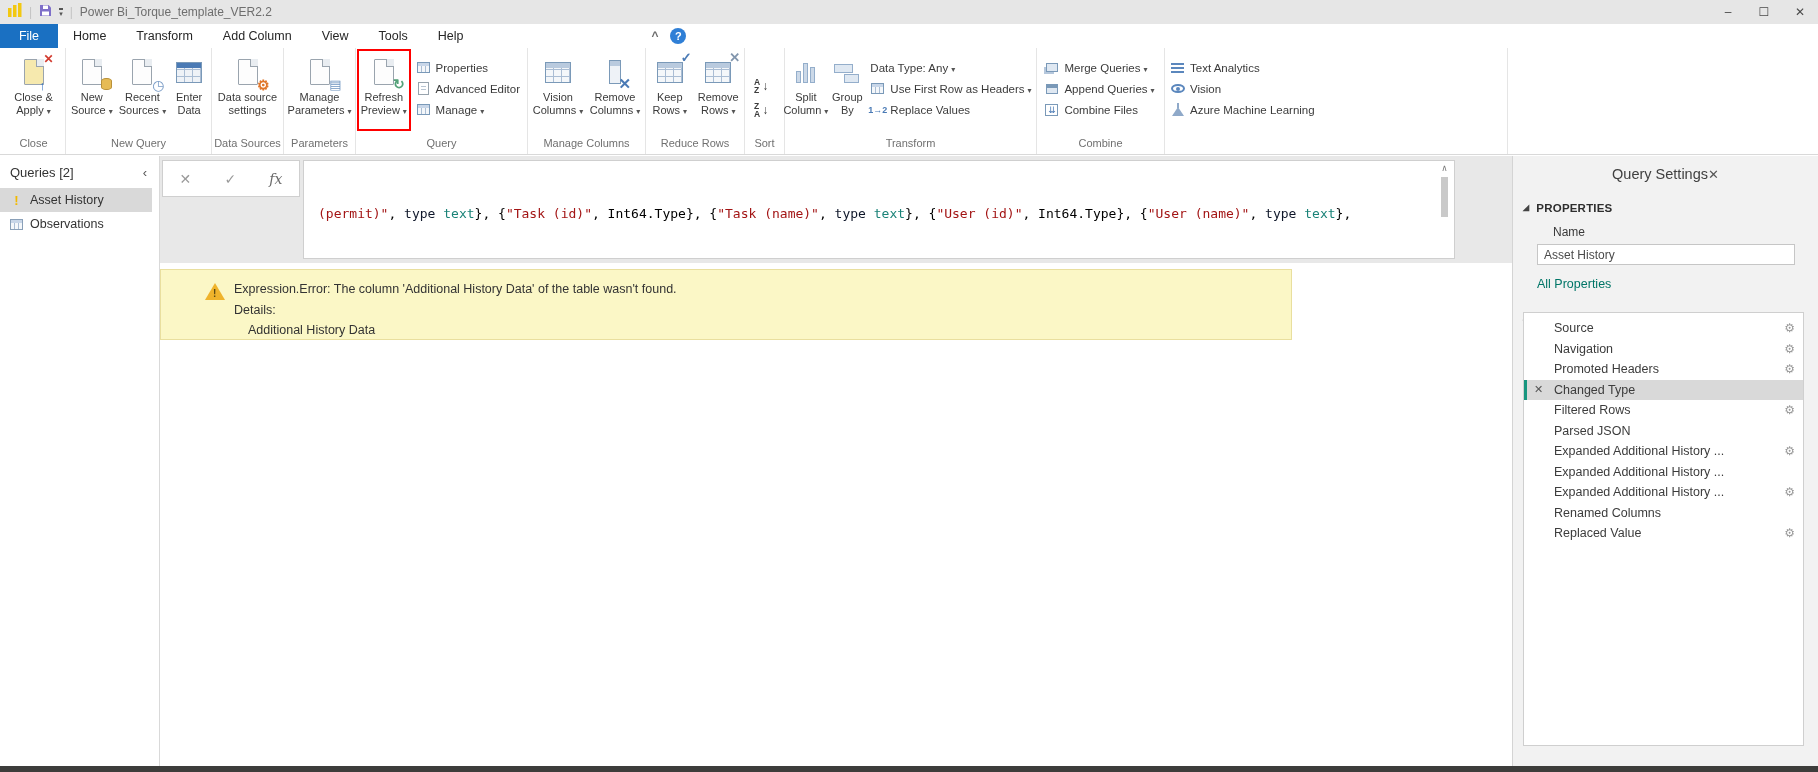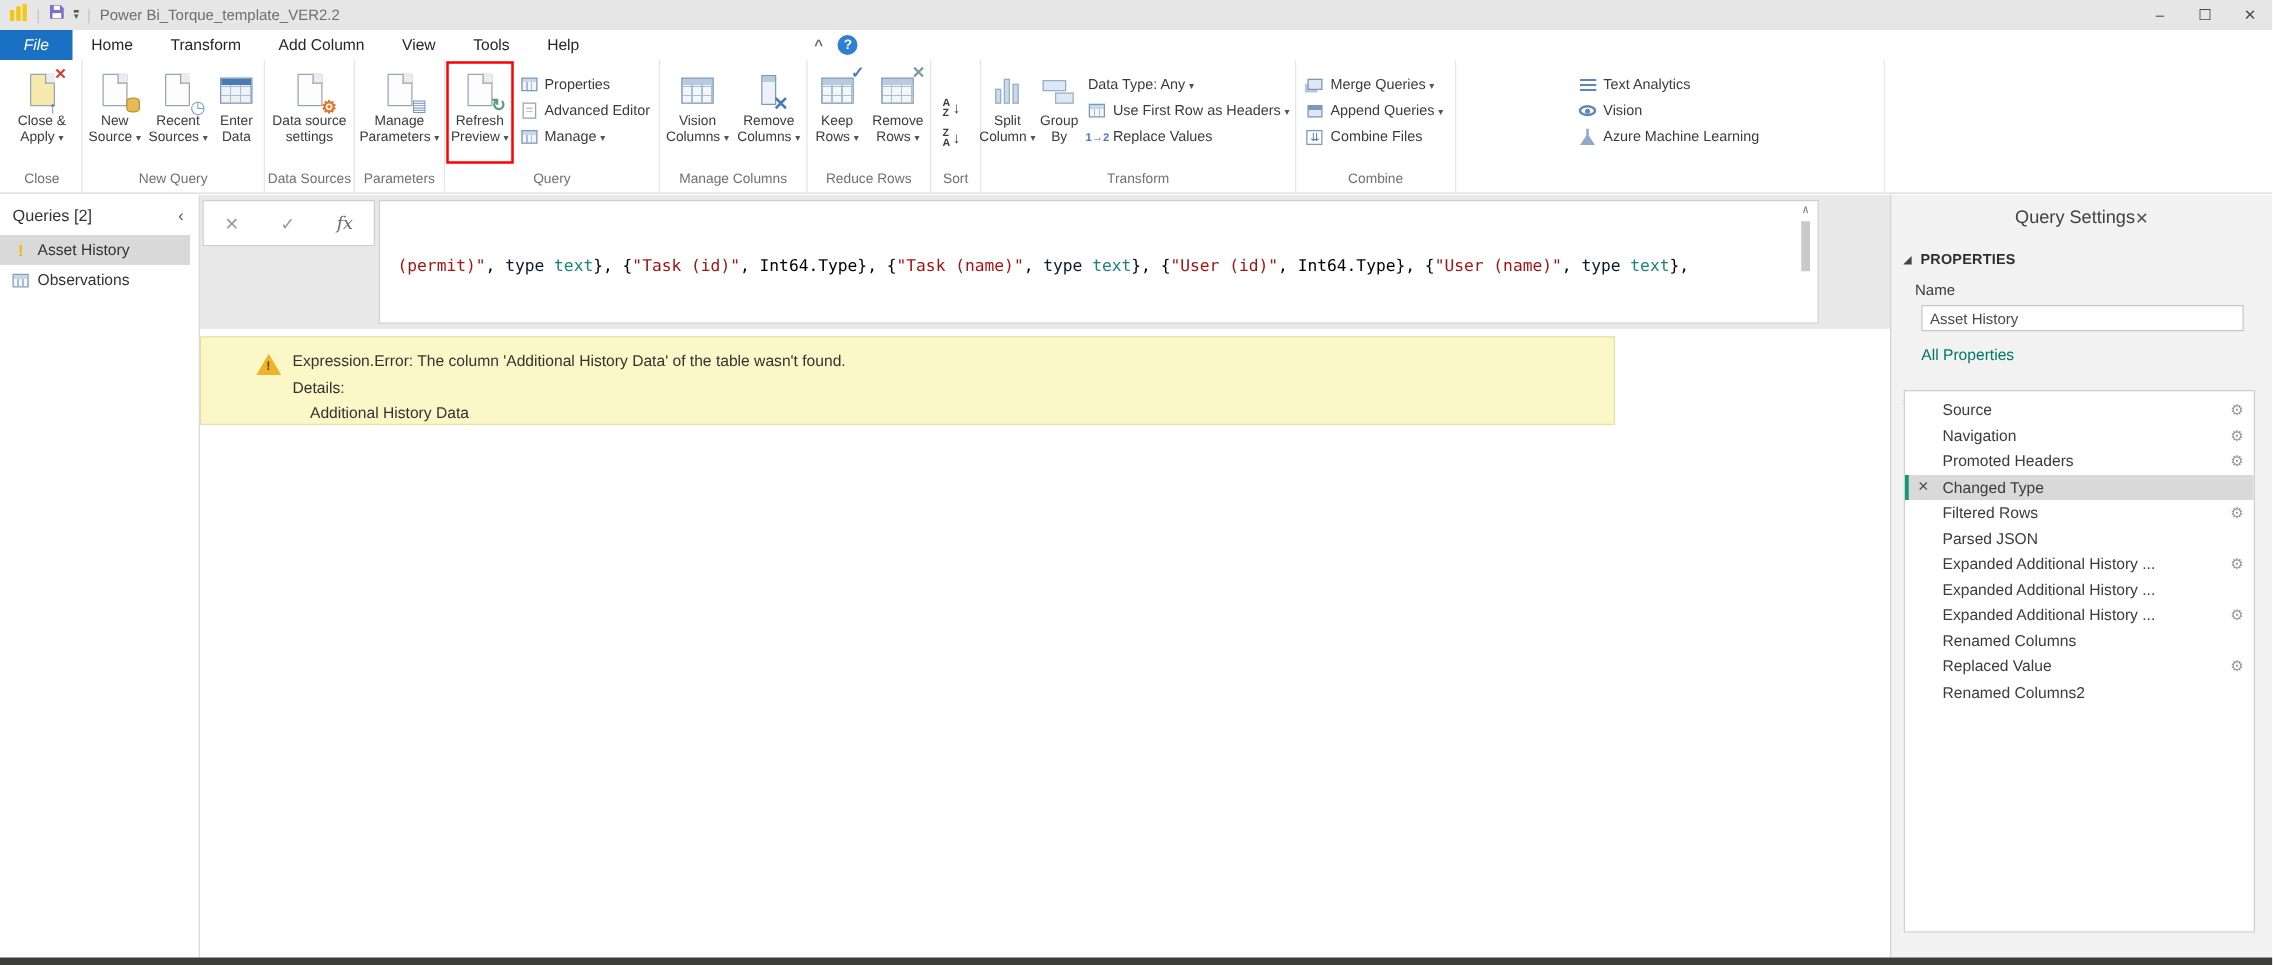--- a/index.html
+++ b/index.html
@@ -10,21 +10,21 @@
   
   .titlebar { height:24px; background:#e6e6e6; display:flex; align-items:center; padding-left:8px; gap:7px; }
   .tb-sep { color:#c2c2c2; font-size:12px; }
   .qa-caret { font-size:7px; color:#555; border-top:2px solid #555; line-height:5px; padding-top:1px; }
   .title-text { font-size:12px; color:#6e6e6e; }
   .win-controls { margin-left:auto; display:flex; height:24px; }
   .win-btn { width:36px; display:flex; align-items:center; justify-content:center; font-size:12px; color:#4a4a4a; }
 
   
   .menubar { height:24px; background:#fff; display:flex; align-items:stretch; font-size:12.5px; color:#262626; }
-  .file-tab { background:#1a70c2; color:#fff; width:58px; display:flex; align-items:center; justify-content:center;font-style:italic; }
+  .file-tab { background:#1a70c2; color:#fff; width:58px; display:flex; align-items:center; justify-content:center; }
   .mtab { padding:4px 15px; display:flex; align-items:center; }
   .menubar-right { margin-left:173px; display:flex; align-items:center; gap:12px; }
   .collapse-ribbon { color:#6a6a6a; font-size:12px; font-weight:bold; }
   .help-btn { width:16px; height:16px; border-radius:50%; background:#2f7fd6; color:#fff; font-size:11px; font-weight:bold; display:flex; align-items:center; justify-content:center; }
 
   
   .ribbon { height:107px; background:#fff; border-bottom:1px solid #d9d9d9; display:flex; align-items:stretch; padding-left:2px; }
   .rgroup { display:flex; flex-direction:column; border-right:1px solid #e5e5e5; padding:1px 1px 0; flex:0 0 auto; }
   .rgroup-content { flex:1; display:flex; align-items:flex-start; justify-content:center; gap:1px; padding-top:2px; }
   .rgroup-label { height:18px; font-size:11px; color:#707070; text-align:center; line-height:15px; }
@@ -122,21 +122,21 @@
   .err-text { margin:9px 0 0 73px; font-size:12.5px; color:#333; line-height:20.5px; }
   .err-line3 { margin-left:14px; }
 
   
   .settings { width:306px; flex:0 0 306px; background:#f2f2f2; border-left:1px solid #d4d4d4; position:relative; font-size:12.5px; color:#3a3a3a; }
   .qs-title-row { display:flex; justify-content:center; align-items:center; padding:10px 14px 0 14px; }
   .qs-title { font-size:14.5px; color:#404040; }
   .qs-close { font-size:13px; color:#555; }
   .sec-head { display:flex; align-items:center; gap:7px; font-weight:bold; font-size:11.5px; margin:20px 0 0 10px; color:#2e2e2e; letter-spacing:.2px; }
   .sec-tri { font-size:8px; color:#444; transform:translateY(-1px); }
-  .name-label { margin:11px 0 5px 19px; font-size:12px; color:#3a3a3a; }
+  .name-label { margin:11px 0 5px 40px; font-size:12px; color:#3a3a3a; }
   .name-input { margin-left:24px; width:258px; height:21px; border:1px solid #c6c6c6; background:#fff; font-size:12px; color:#4a4a4a; padding-left:6px; font-family:"Liberation Sans",sans-serif; }
   .all-props { margin:12px 0 0 24px; color:#007567; font-size:12.5px; }
   .steps-box { position:absolute; left:10px; right:14px; top:156px; bottom:20px; background:#fff; border:1px solid #cfcfcf; padding-top:5px; overflow:hidden; }
   .step { height:20.5px; display:flex; align-items:center; position:relative; padding-left:30px; font-size:12.5px; color:#3c3c3c; }
   .step .gear { position:absolute; right:8px; color:#9a9a9a; font-size:12px; }
   .step.sel { background:#d9d9d9; }
   .step.sel::before { content:""; position:absolute; left:0; top:0; bottom:0; width:3px; background:#17967f; }
   .step .xmark { position:absolute; left:10px; font-size:11px; color:#555; }
 
   .bottombar { position:absolute; left:0; right:0; bottom:0; height:6px; background:#3d3d3b; }
@@ -399,21 +399,21 @@
                 <span class="cf">⇊</span>
               </span>
               <span>Combine Files</span>
             </div>
         </div>
       </div>
       <div class="rgroup-label">Combine</div>
     </div>
 
     <div class="rgroup" style="width:343px">
-      <div class="rgroup-content" style="justify-content:center">
+      <div class="rgroup-content" style="justify-content:flex-start">
         <div class="small-col">
           <div class="sbtn">
               <span class="si">
                 <span class="tl"></span>
               </span>
               <span>Text Analytics</span>
             </div>
           <div class="sbtn">
               <span class="si">
                 <span class="eye"></span>
@@ -537,21 +537,18 @@
             <span>Expanded  Additional History ...</span>
             <span class="gear">⚙</span>
           </div>
         <div class="step">
             <span>Renamed Columns</span>
           </div>
         <div class="step">
             <span>Replaced Value</span>
             <span class="gear">⚙</span>
           </div>
-        <div class="step">
-            <span>Renamed Columns2</span>
-          </div>
       </div>
     </div>
   </div>
 
   <div class="bottombar"></div>
 </div>
 
 </body></html>

